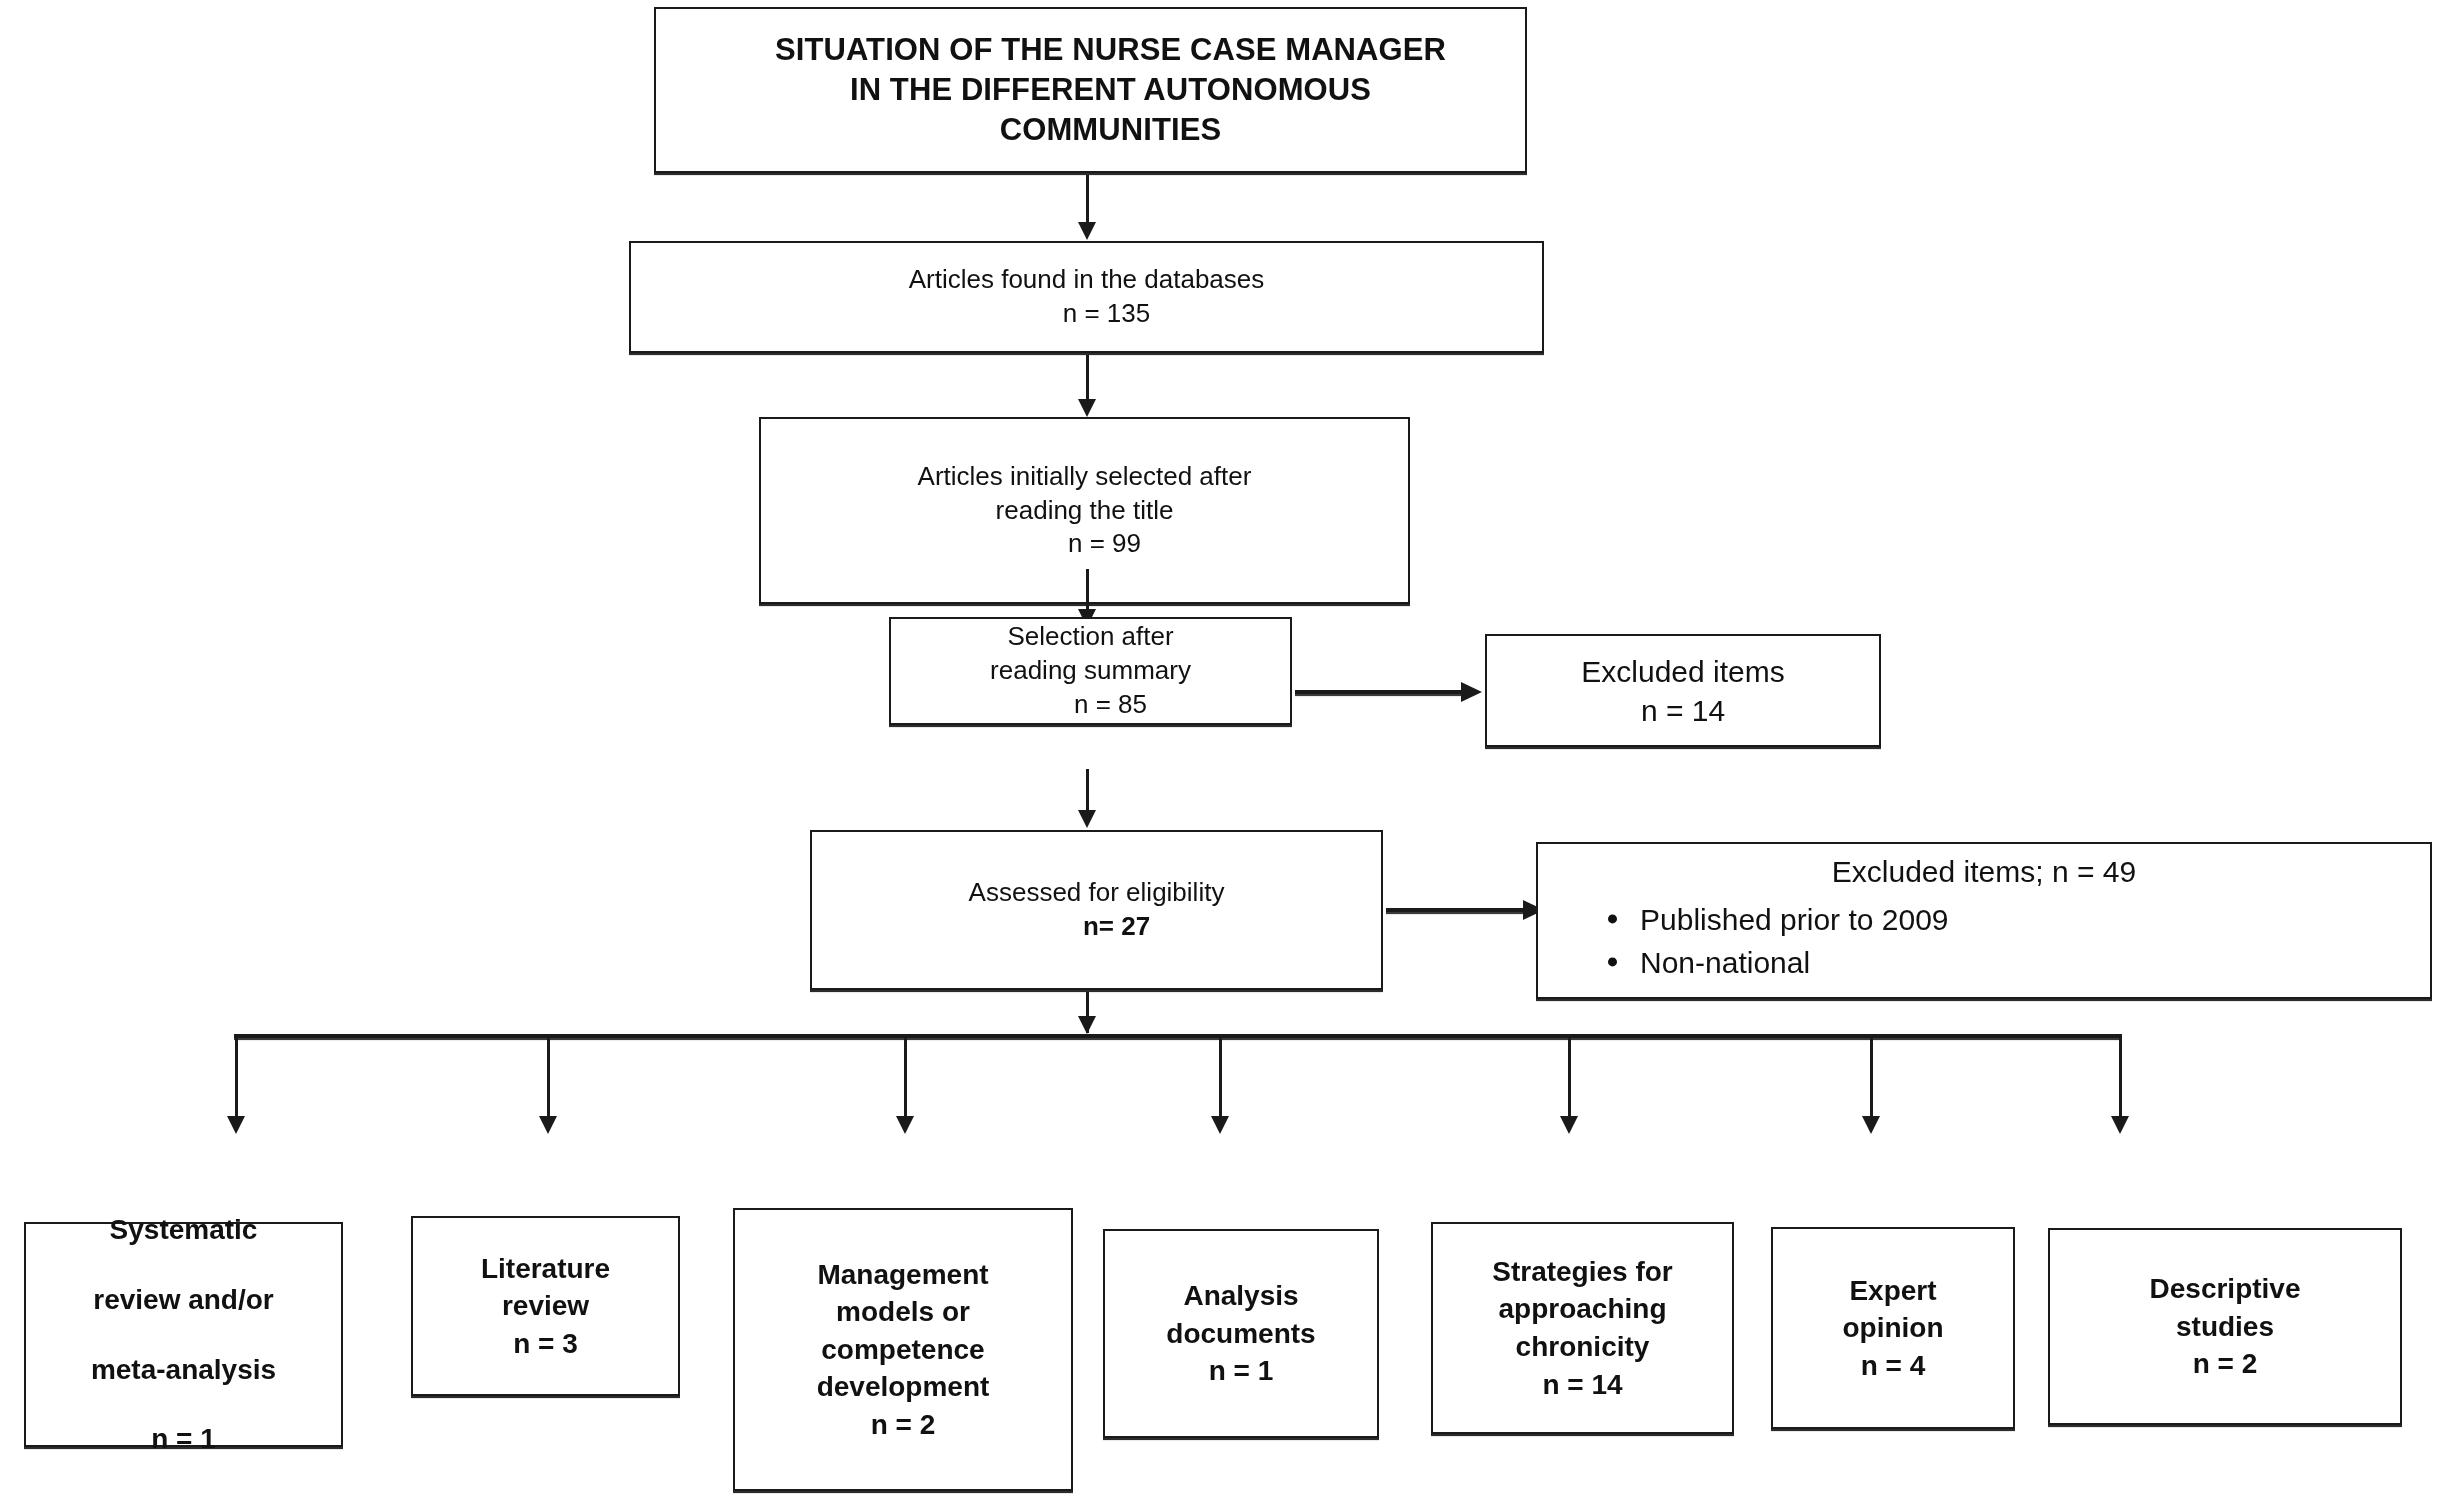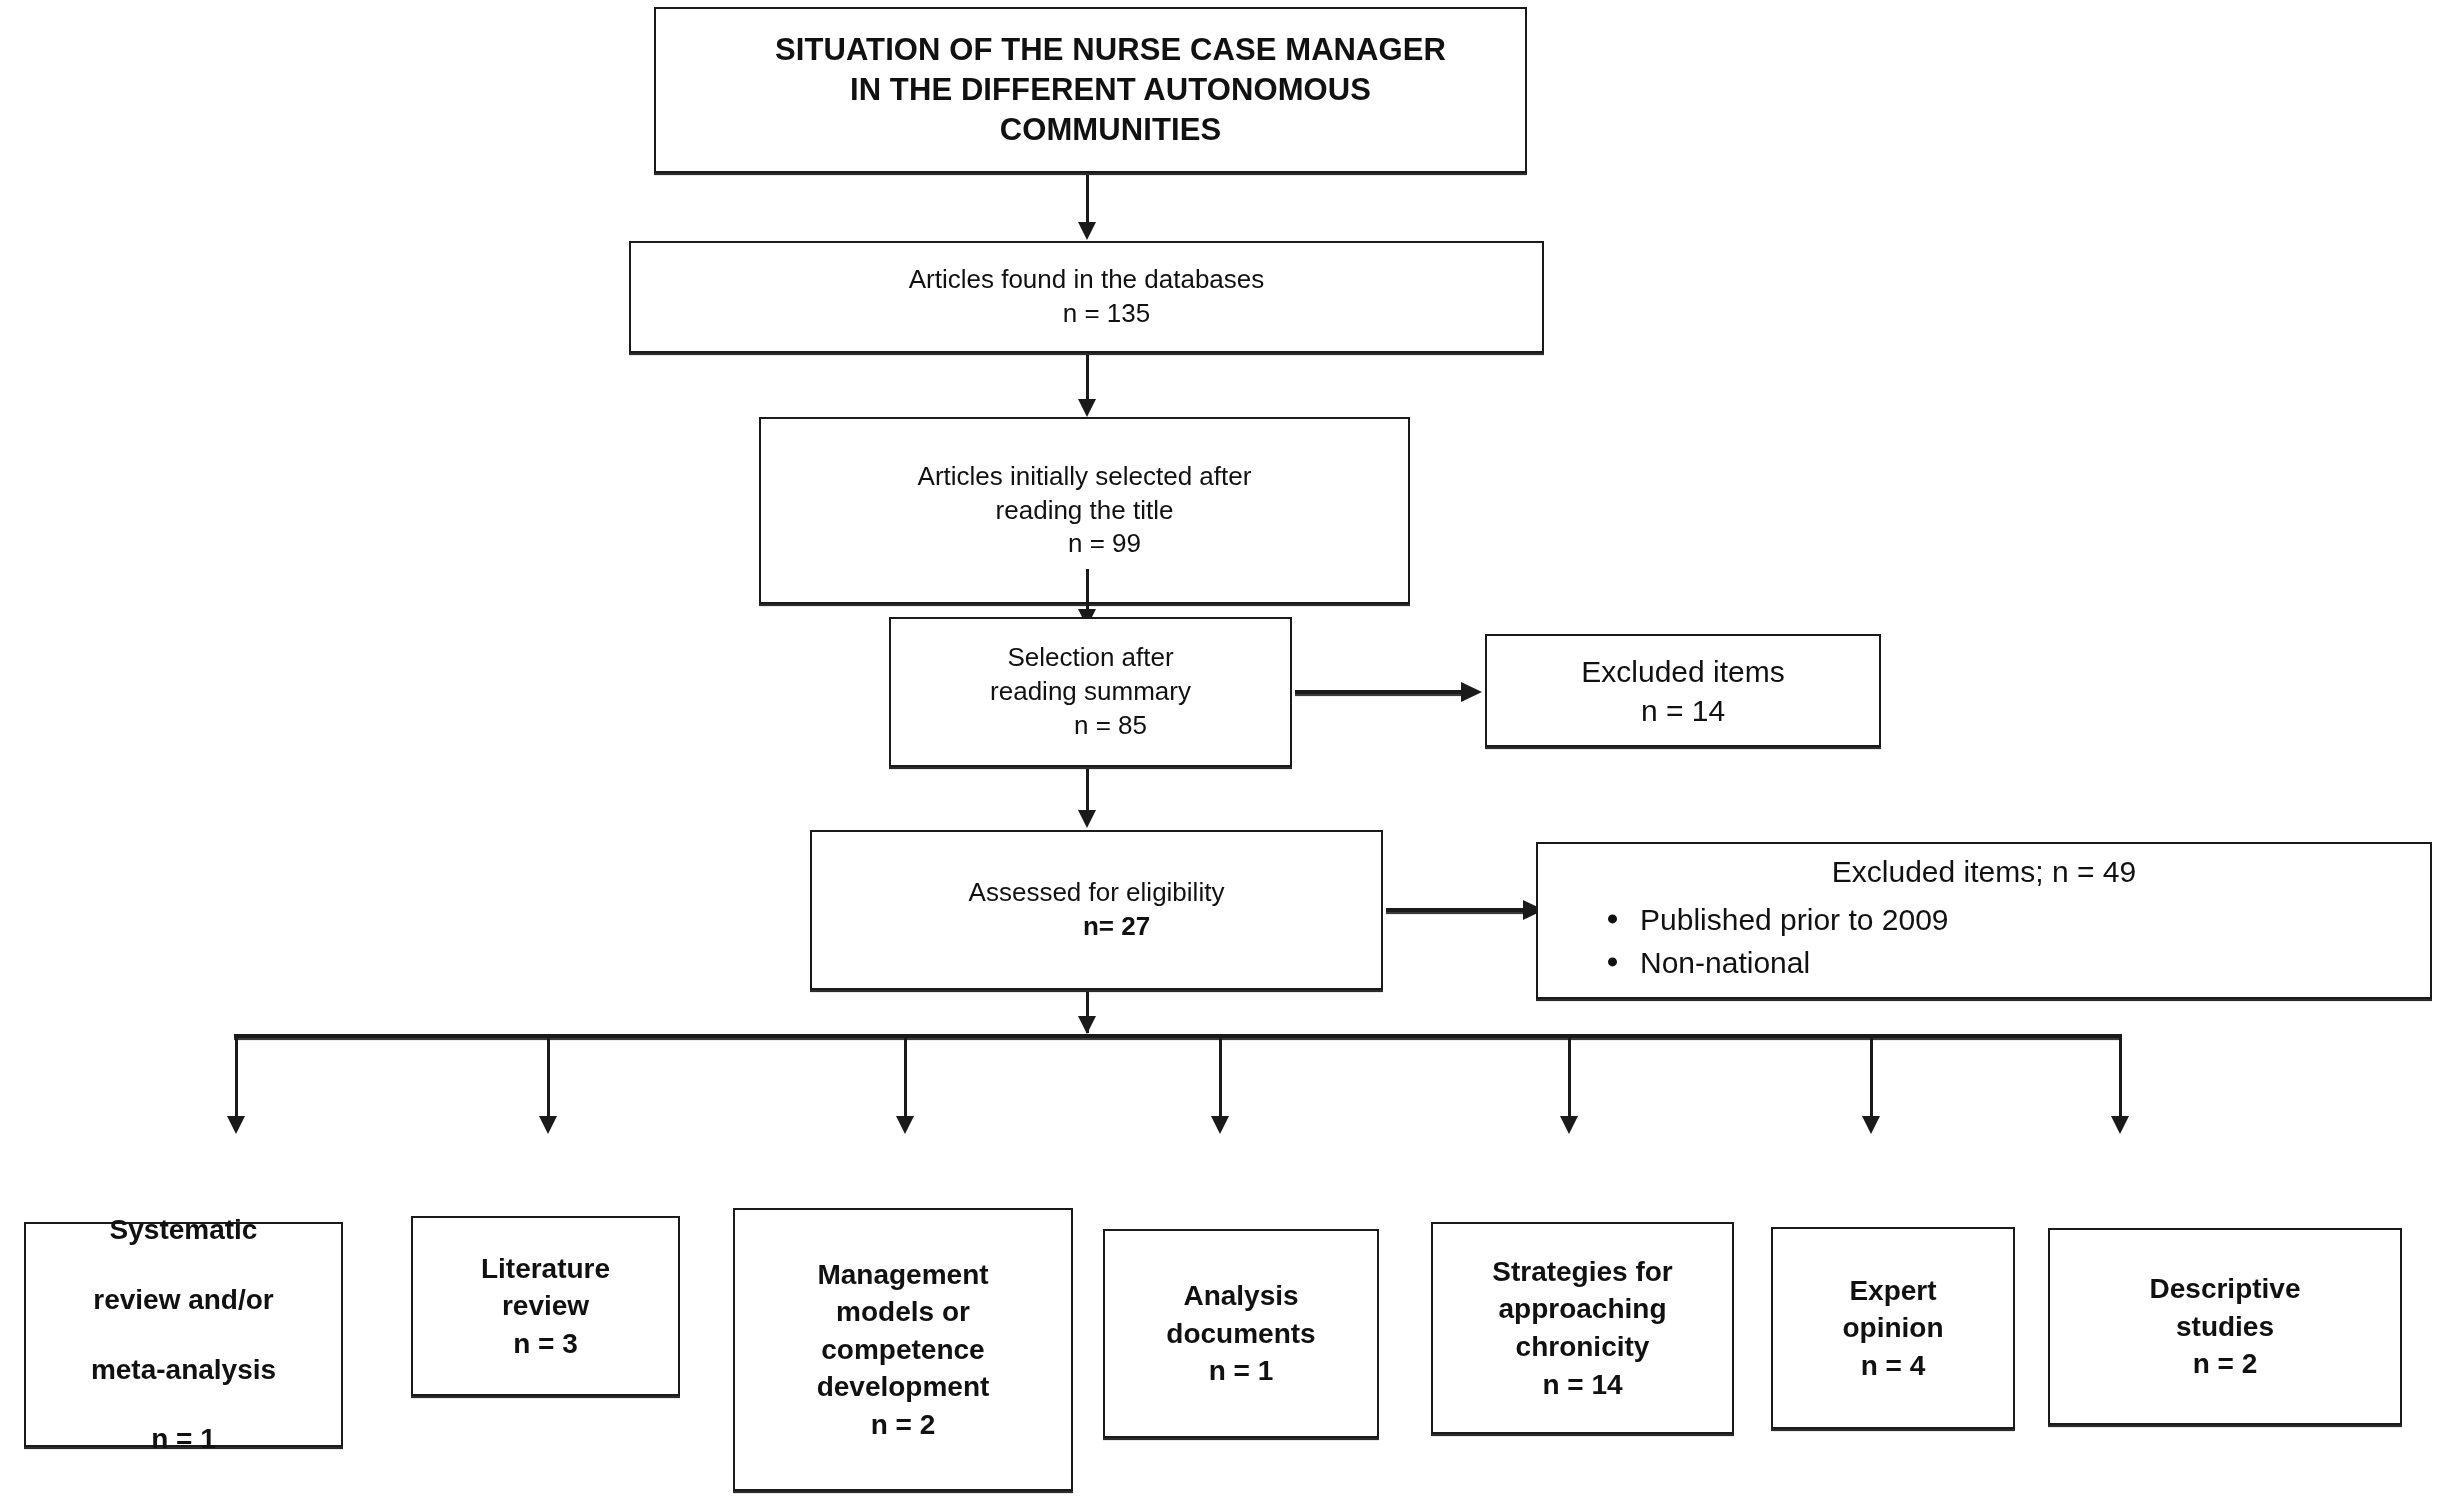--- a/index.html
+++ b/index.html
@@ -144,21 +144,21 @@
 
   <div class="box step-box" style="left:759px; top:417px; width:651px; height:187px;">
     <span class="line">Articles initially selected after</span>
     <span class="line">reading the title</span>
     <span class="line nline">n = 99</span>
   </div>
 
   <div class="vline" style="left:1086px; top:569px; height:44px;"></div>
   <div class="arrow-down" style="left:1078px; top:609px;"></div>
 
-  <div class="box step-box" style="left:889px; top:617px; width:403px; height:150px;">
+  <div class="box step-box" style="left:889px; top:617px; width:403px; height:108px;">
     <span class="line">Selection after</span>
     <span class="line">reading summary</span>
     <span class="line nline">n = 85</span>
   </div>
 
   <div class="harrow-line" style="left:1295px; top:690px; width:170px;"></div>
   <div class="arrow-right" style="left:1461px; top:682px;"></div>
 
   <div class="box excl-box" style="left:1485px; top:634px; width:396px; height:113px;">
     <span class="line">Excluded items</span>

